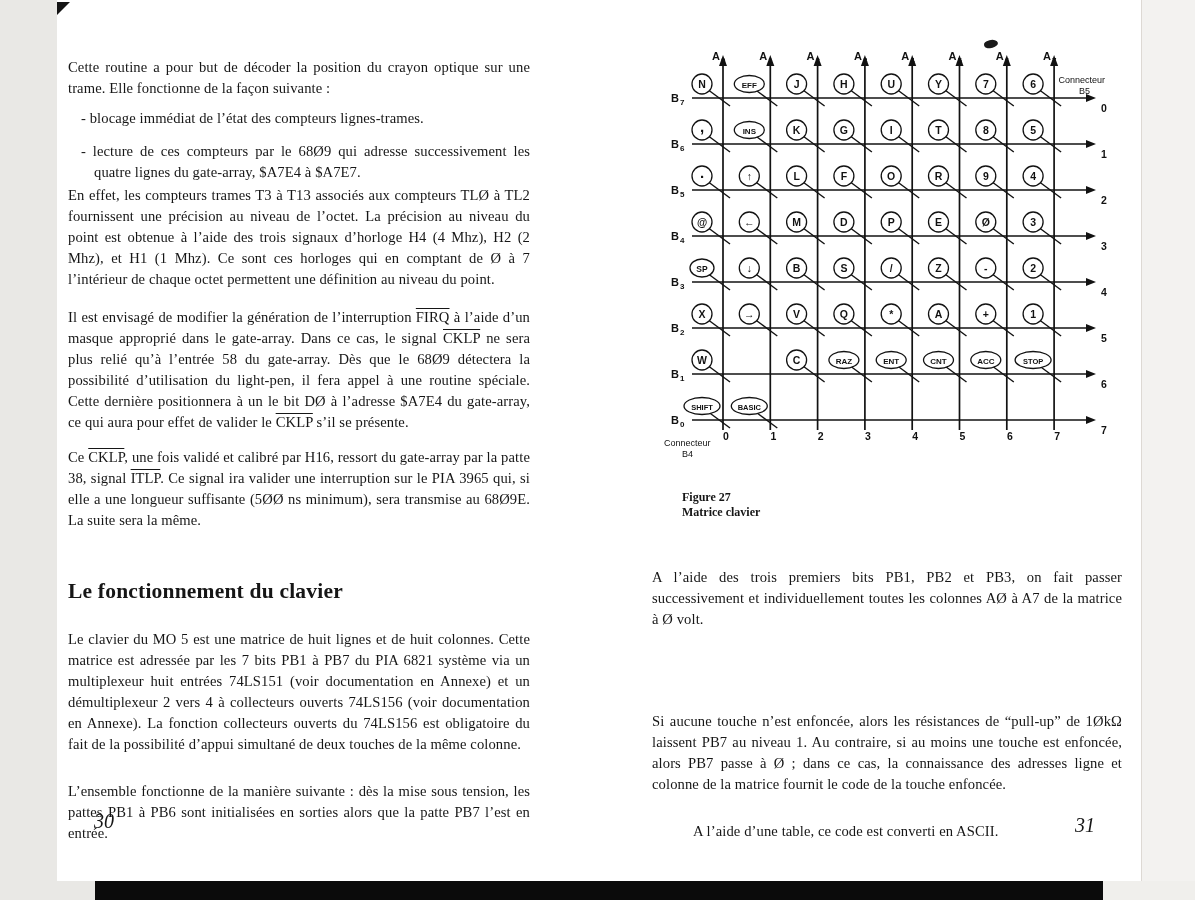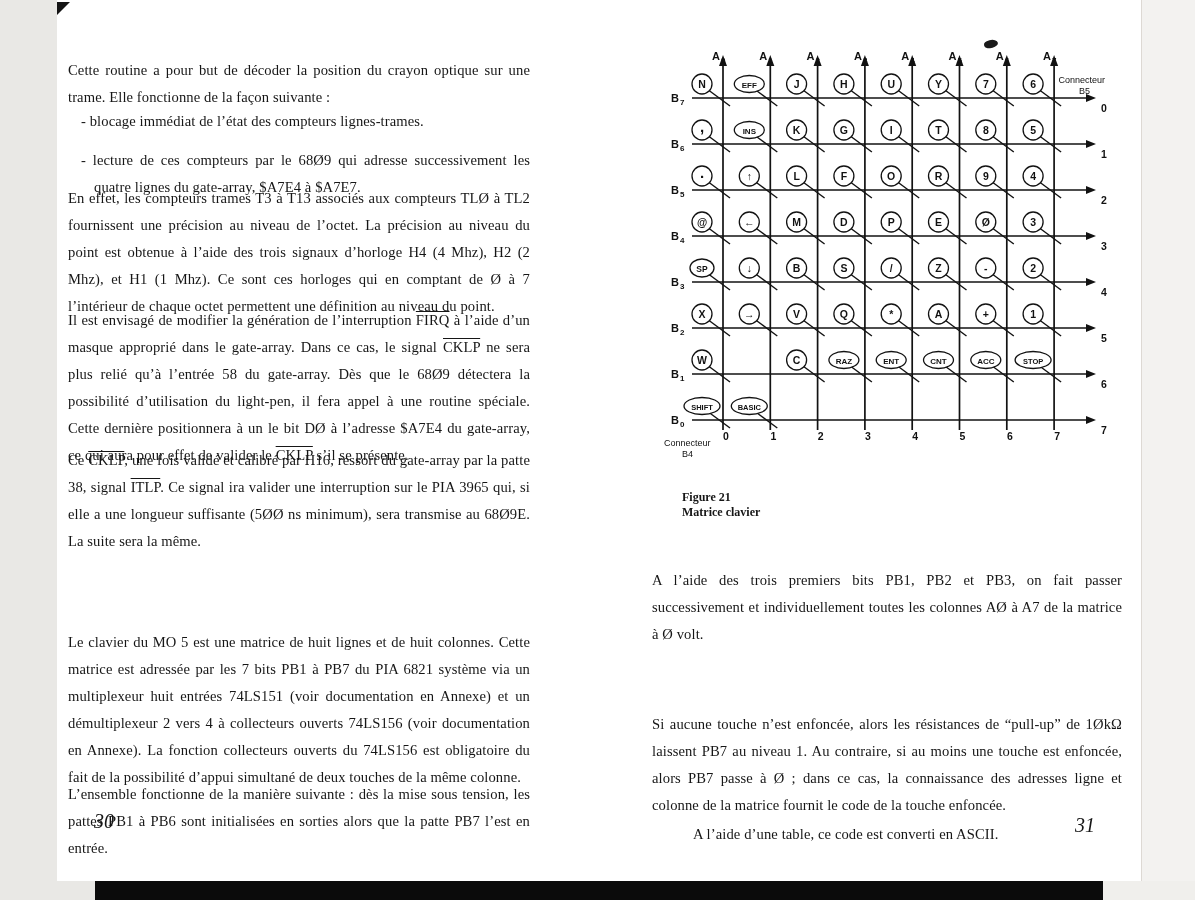--- a/index.html
+++ b/index.html
@@ -9,21 +9,21 @@
   .edge-right{position:absolute;left:1141px;top:0;width:54px;height:900px;background:#f3f2f0;border-left:1px solid #ddd9d4;}
   .spread{position:absolute;left:57px;top:0;width:1084px;height:881px;background:#ffffff;}
   .bottom-strip{position:absolute;left:95px;top:881px;width:1008px;height:19px;background:#0b0b0b;}
   .bottom-left-gray{position:absolute;left:0;top:881px;width:95px;height:19px;background:#e9e8e5;}
   .bottom-right-gray{position:absolute;left:1103px;top:881px;width:92px;height:19px;background:#f0efec;}
   .corner-mark{position:absolute;left:57px;top:2px;width:0;height:0;border-top:13px solid #141414;border-right:13px solid transparent;}
   .blob{position:absolute;left:984px;top:40px;width:14px;height:8px;background:#1a1a1a;border-radius:45% 60% 50% 50%;transform:rotate(-14deg);}
   .page{position:absolute;top:0;}
   .page-left{left:68px;width:462px;height:881px;}
   .page-right{left:652px;width:470px;height:881px;}
-  .blk{position:absolute;left:0;right:0;text-align:justify;font-size:14.6px;line-height:27px;letter-spacing:0.1px;}
+  .blk{position:absolute;left:0;right:0;text-align:justify;font-size:14.6px;line-height:21px;letter-spacing:0.1px;}
   .bullets p{margin:12px 0 2px 0;padding-left:26px;text-indent:-13px;}
   .heading{font-size:21.5px;line-height:26px;letter-spacing:0.2px;text-align:left;}
   .pagenum{position:absolute;font-size:20px;font-style:italic;}
   .ov{text-decoration:overline;}
   .caption{position:absolute;font-size:12px;font-weight:bold;line-height:15px;}
   #matrix-svg{position:absolute;left:10px;top:36px;}
   #matrix-svg text{font-family:"Liberation Sans",sans-serif;fill:#111;}
 </style>
 </head>
 <body>
@@ -37,20 +37,21 @@
 
   <div class="page page-left">
     <p class="blk" style="top:42px;">Cette routine a pour but de décoder la position du crayon optique sur une trame. Elle fonctionne de la façon suivante :</p>
     <div class="blk bullets" style="top:96px;">
       <p>- blocage immédiat de l’état des compteurs lignes-trames.</p>
       <p>- lecture de ces compteurs par le 68Ø9 qui adresse successivement les quatre lignes du gate-array, $A7E4 à $A7E7.</p>
     </div>
     <p class="blk" style="top:170px;">En effet, les compteurs trames T3 à T13 associés aux compteurs TLØ à TL2 fournissent une précision au niveau de l’octet. La précision au niveau du point est obtenue à l’aide des trois signaux d’horloge H4 (4 Mhz), H2 (2 Mhz), et H1 (1 Mhz). Ce sont ces horloges qui en comptant de Ø à 7 l’intérieur de chaque octet permettent une définition au niveau du point.</p>
     <p class="blk" style="top:292px;"><span>Il est envisagé de modifier la génération de l’interruption </span><span class="ov">FIRQ</span><span> à l’aide d’un masque approprié dans le gate-array. Dans ce cas, le signal </span><span class="ov">CKLP</span><span> ne sera plus relié qu’à l’entrée 58 du gate-array. Dès que le 68Ø9 détectera la possibilité d’utilisation du light-pen, il fera appel à une routine spéciale. Cette dernière positionnera à un le bit DØ à l’adresse $A7E4 du gate-array, ce qui aura pour effet de valider le </span><span class="ov">CKLP</span><span> s’il se présente.</span></p>
     <p class="blk" style="top:432px;"><span>Ce </span><span class="ov">CKLP</span><span>, une fois validé et calibré par H16, ressort du gate-array par la patte 38, signal </span><span class="ov">ITLP</span><span>. Ce signal ira valider une interruption sur le PIA 3965 qui, si elle a une longueur suffisante (5ØØ ns minimum), sera transmise au 68Ø9E. La suite sera la même.</span></p>
+    <h2 class="blk heading" style="top:560px;">Le fonctionnement du clavier</h2>
     <p class="blk" style="top:614px;">Le clavier du MO 5 est une matrice de huit lignes et de huit colonnes. Cette matrice est adressée par les 7 bits PB1 à PB7 du PIA 6821 système via un multiplexeur huit entrées 74LS151 (voir documentation en Annexe) et un démultiplexeur 2 vers 4 à collecteurs ouverts 74LS156 (voir documentation en Annexe). La fonction collecteurs ouverts du 74LS156 est obligatoire du fait de la possibilité d’appui simultané de deux touches de la même colonne.</p>
     <p class="blk" style="top:766px;">L’ensemble fonctionne de la manière suivante : dès la mise sous tension, les pattes PB1 à PB6 sont initialisées en sorties alors que la patte PB7 l’est en entrée.</p>
     <div class="pagenum" style="left:4px;top:810px;margin-left:22px;">30</div>
   </div>
 
   <div class="page page-right">
     <svg id="matrix-svg" width="456" height="432" viewBox="0 0 456 432">
         <line x1="61" y1="29" x2="61" y2="394" stroke="#121212" stroke-width="1.7"></line>
         <polygon points="61,19 57,30 65,30" fill="#121212"></polygon>
         <text x="50" y="24" font-size="11" font-weight="bold">A</text>
@@ -301,21 +302,21 @@
         <text x="40" y="373.5" font-size="7.5" font-weight="bold" text-anchor="middle">SHIFT</text>
         <line x1="92.3" y1="375" x2="115.3" y2="392" stroke="#121212" stroke-width="1.4"></line>
         <ellipse cx="87.3" cy="370" rx="18" ry="8.5" fill="#fff" stroke="#121212" stroke-width="1.3"></ellipse>
         <text x="87.3" y="373.5" font-size="7.5" font-weight="bold" text-anchor="middle">BASIC</text>
         <text x="443" y="47" font-size="9" text-anchor="end">Connecteur</text>
         <text x="428" y="58" font-size="9" text-anchor="end">B5</text>
         <text x="2" y="410" font-size="9">Connecteur</text>
         <text x="20" y="421" font-size="9">B4</text>
       </svg>
     <div class="caption" style="left:30px;top:490px;">
-      <div>Figure 21</div>
+      <div>Figure 27</div>
       <div>Matrice clavier</div>
     </div>
     <p class="blk" style="top:552px;">A l’aide des trois premiers bits PB1, PB2 et PB3, on fait passer successivement et individuellement toutes les colonnes AØ à A7 de la matrice à Ø volt.</p>
     <p class="blk" style="top:696px;">Si aucune touche n’est enfoncée, alors les résistances de “pull-up” de 1ØkΩ laissent PB7 au niveau 1. Au contraire, si au moins une touche est enfoncée, alors PB7 passe à Ø ; dans ce cas, la connaissance des adresses ligne et colonne de la matrice fournit le code de la touche enfoncée.</p>
     <p class="blk" style="top:806px;margin-left:41px;">A l’aide d’une table, ce code est converti en ASCII.</p>
     <div class="pagenum" style="left:423px;top:814px;">31</div>
   </div>
 
   <div class="bottom-left-gray"></div>
   <div class="bottom-strip"></div>

